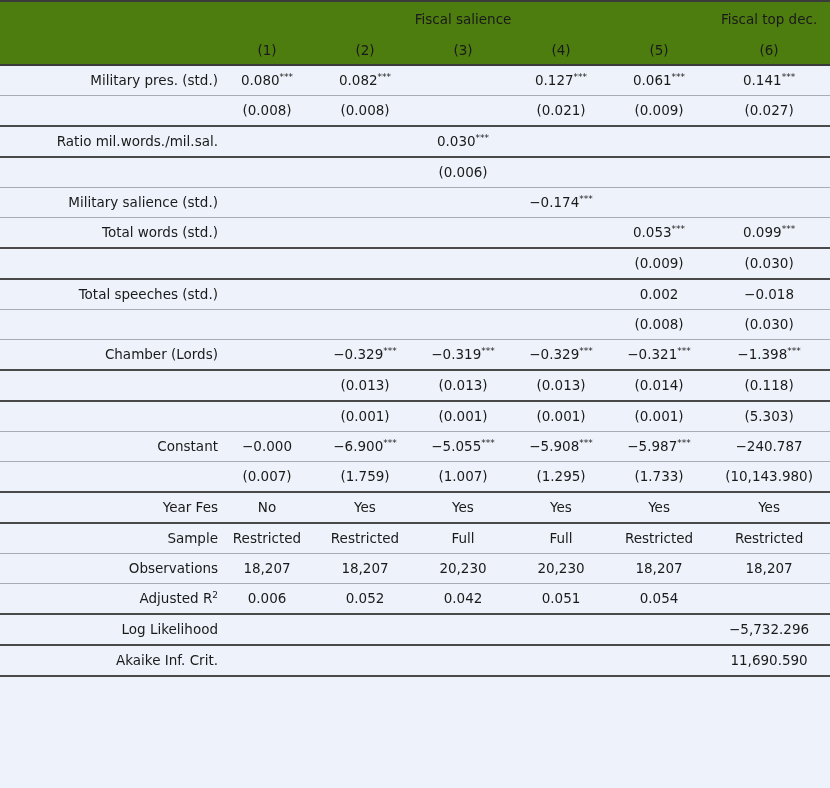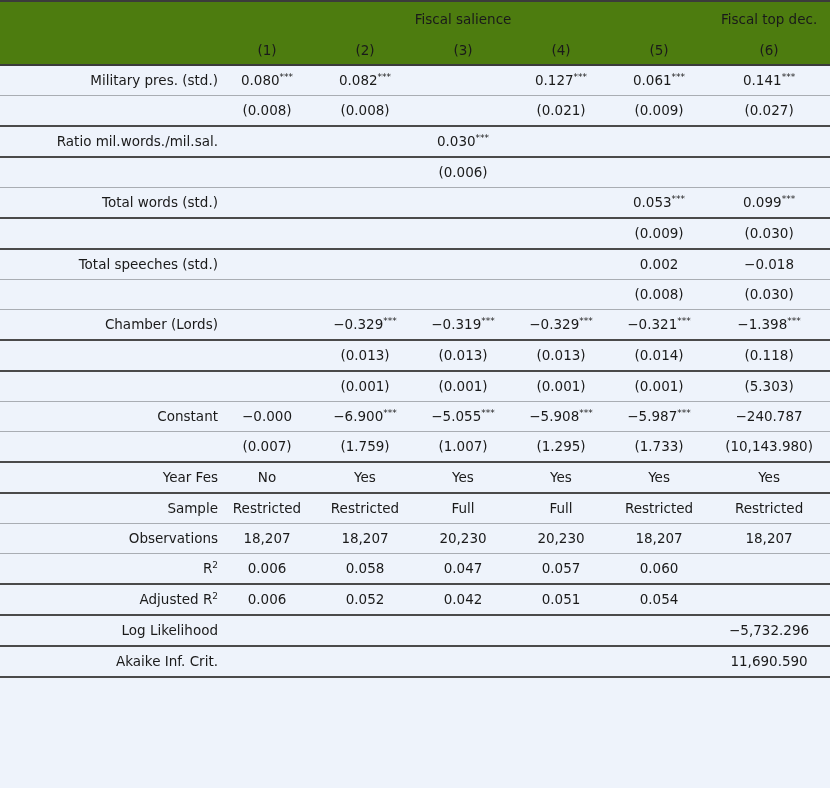--- a/index.html
+++ b/index.html
@@ -84,20 +84,29 @@
       </tr>
       <tr class="b-light">
         <td class="lbl"></td>
         <td></td>
         <td></td>
         <td>(0.006)</td>
         <td></td>
         <td></td>
         <td></td>
       </tr>
+      <tr class="b-light">
+        <td class="lbl">Military salience (std.)</td>
+        <td></td>
+        <td></td>
+        <td></td>
+        <td>−0.174<sup>***</sup></td>
+        <td></td>
+        <td></td>
+      </tr>
       <tr class="b-dark">
         <td class="lbl">Total words (std.)</td>
         <td></td>
         <td></td>
         <td></td>
         <td></td>
         <td>0.053<sup>***</sup></td>
         <td>0.099<sup>***</sup></td>
       </tr>
       <tr class="b-dark">
@@ -193,29 +202,20 @@
       <tr class="b-light">
         <td class="lbl">Observations</td>
         <td>18,207</td>
         <td>18,207</td>
         <td>20,230</td>
         <td>20,230</td>
         <td>18,207</td>
         <td>18,207</td>
       </tr>
       <tr class="b-dark">
-        <td class="lbl">R<sup>2</sup></td>
-        <td>0.006</td>
-        <td>0.058</td>
-        <td>0.047</td>
-        <td>0.057</td>
-        <td>0.060</td>
-        <td></td>
-      </tr>
-      <tr class="b-dark">
         <td class="lbl">Adjusted R<sup>2</sup></td>
         <td>0.006</td>
         <td>0.052</td>
         <td>0.042</td>
         <td>0.051</td>
         <td>0.054</td>
         <td></td>
       </tr>
       <tr class="b-dark">
         <td class="lbl">Log Likelihood</td>

